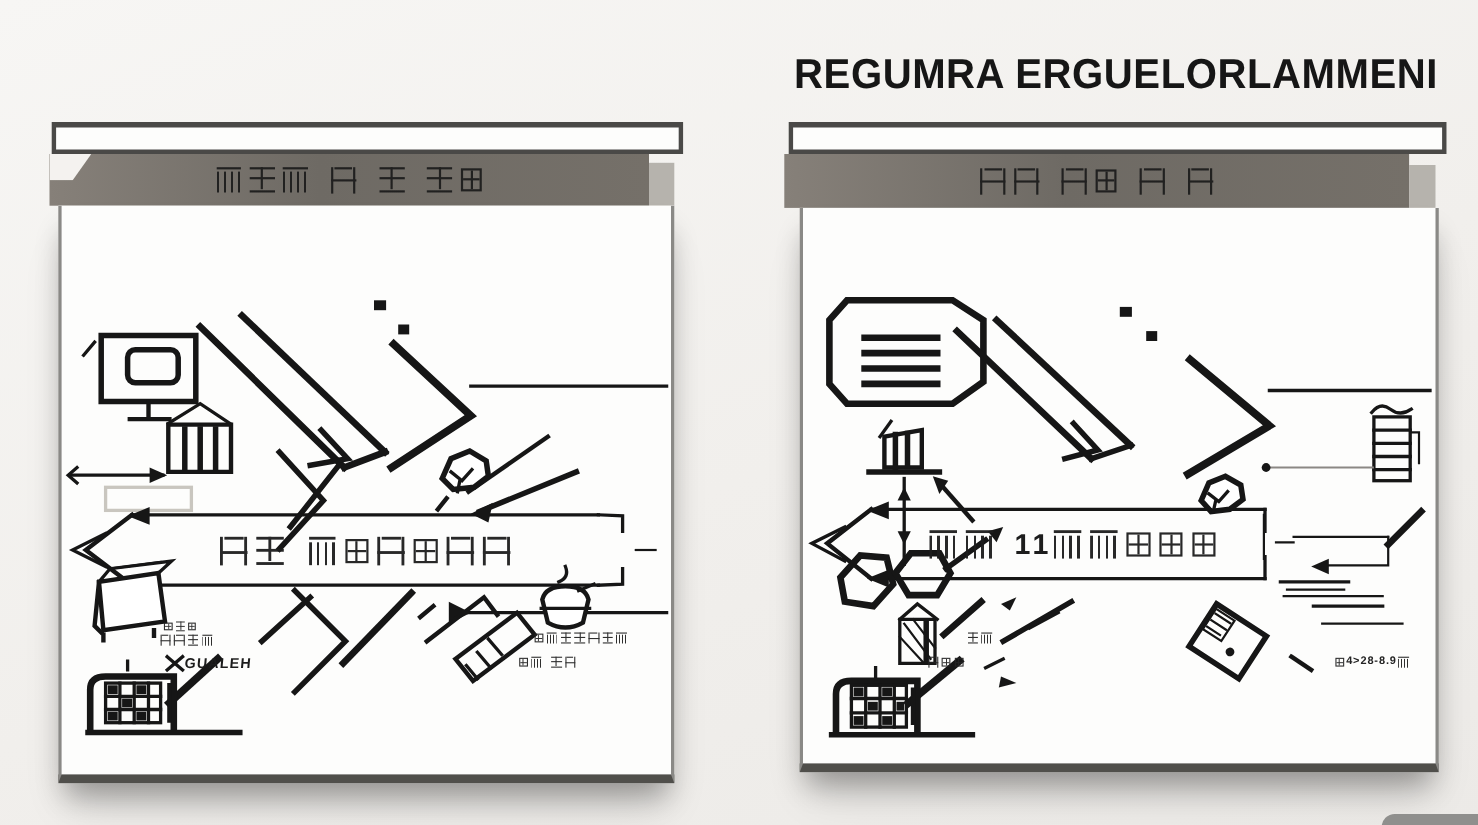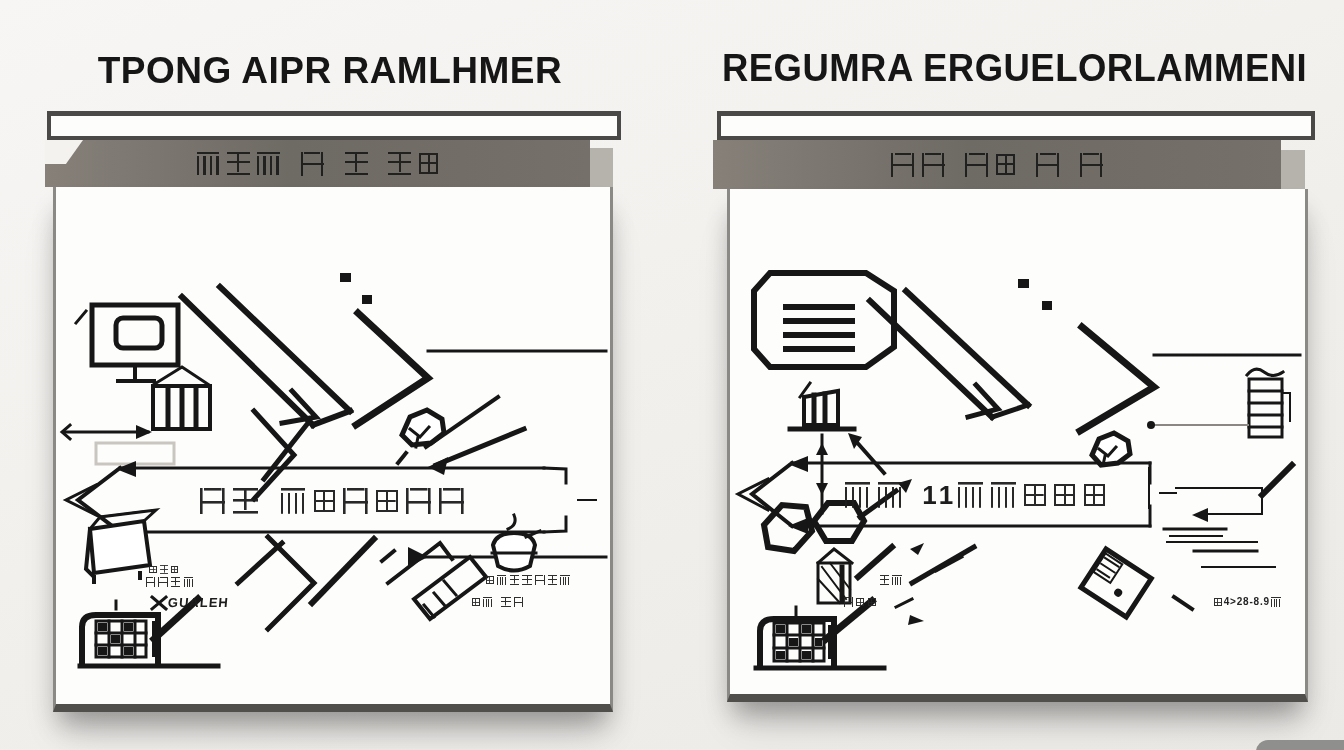--- a/index.html
+++ b/index.html
@@ -57,21 +57,20 @@
   .tiny-note{--gc:#242424;font-size:10px}
   .caption-latin{position:absolute;font-weight:700;font-size:13px;letter-spacing:1px;color:#1c1c1c;transform:skewX(-5deg)}
 
   .corner-blob{position:absolute;left:1256px;top:740px;width:130px;height:16px;background:#8f8f8d;border-radius:12px 12px 0 0}
 </style>
 </head>
 <body>
 
 <div class="page">
 
-  <div class="panel-title title-left">TPONG AIPR RAMLHMER</div>
 
   <div class="strip" style="left:47px;top:111px;width:574px;height:29px"></div>
   <div class="gray-band" style="left:45px;top:140px;width:545px;height:47px">
     <div class="glyph-row" style="position:static">
         <span class="glyph g4"></span>
         <span class="glyph g1"></span>
         <span class="glyph g4"></span>
         <span class="gsp"></span>
         <span class="glyph g2"></span>
         <span class="gsp"></span>

